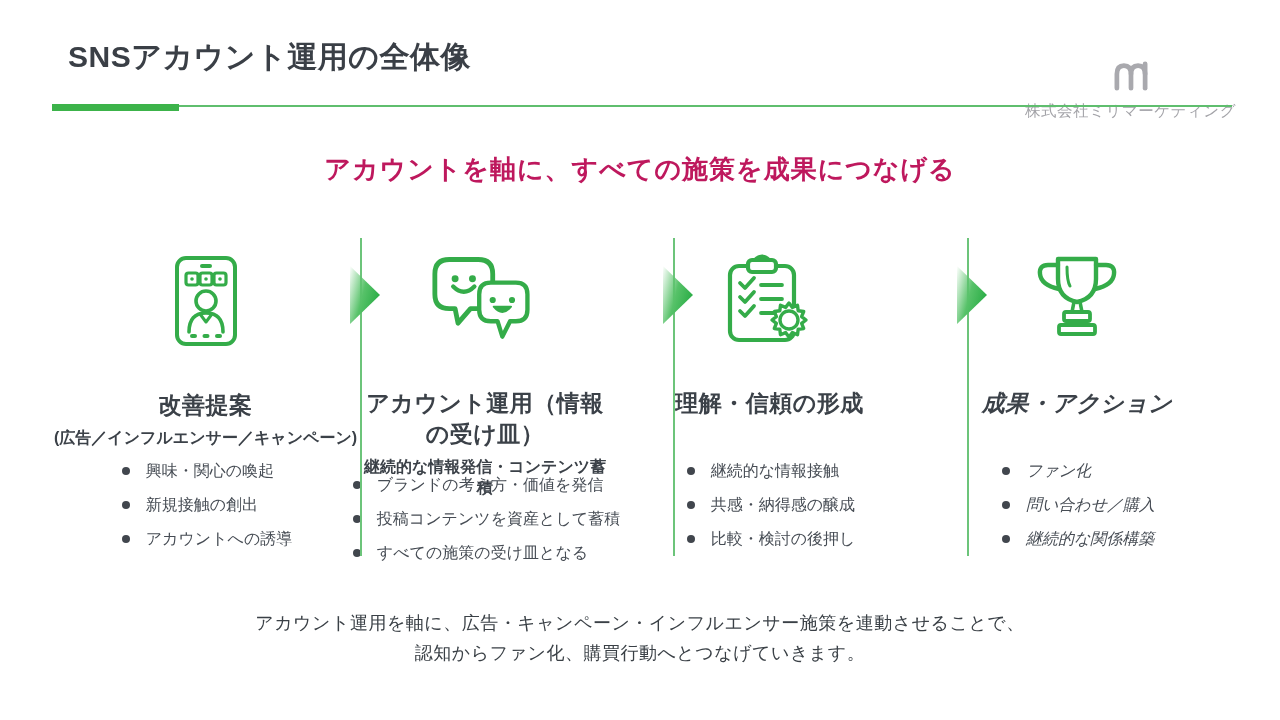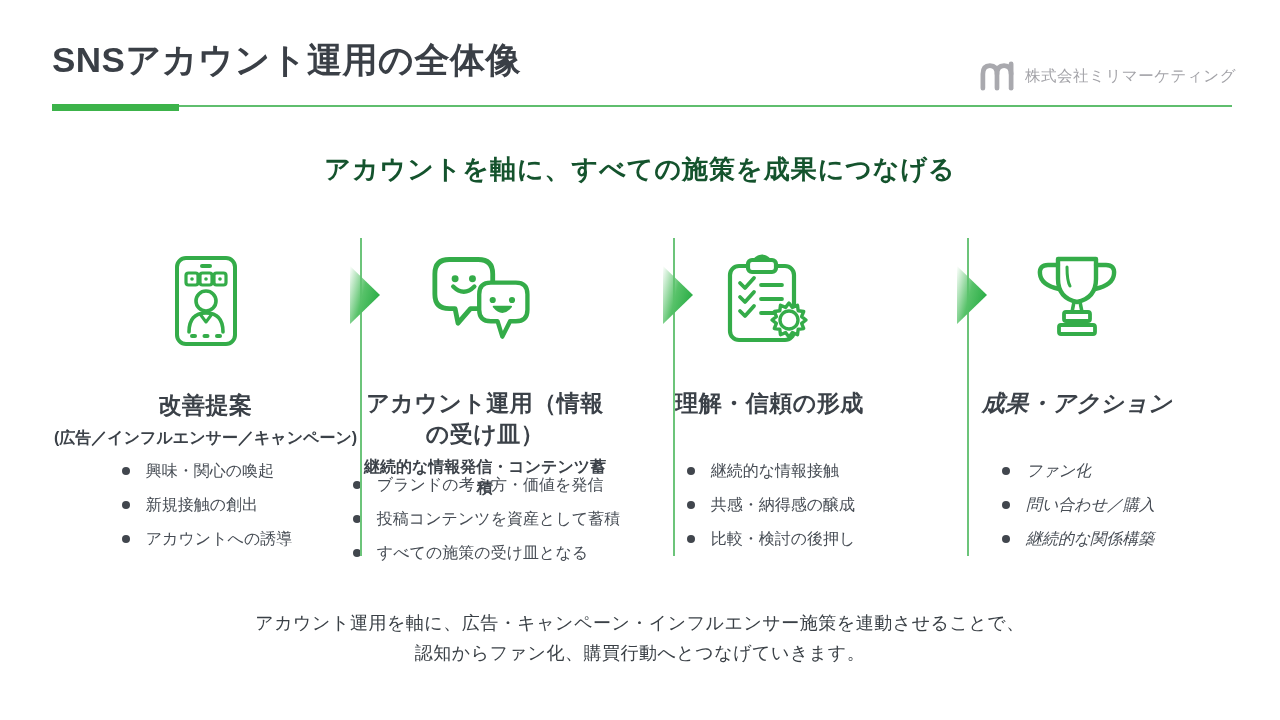--- a/index.html
+++ b/index.html
@@ -1,28 +1,28 @@
 <!DOCTYPE html>
 <html><head>
 <meta charset="utf-8">
 <style>
   html,body{margin:0;padding:0;}
   body{width:1280px;height:720px;background:#ffffff;font-family:"Liberation Sans",sans-serif;overflow:hidden;}
   .slide{position:relative;width:1280px;height:720px;background:#ffffff;}
 
   
-  .page-title{position:absolute;left:52px;top:40px;margin:0;font-size:35px;line-height:1.15;font-weight:700;color:#3a3f46;letter-spacing:0.5px;}
-  .logo{position:absolute;right:44px;top:60px;display:flex;align-items:center;gap:9px;}
+  .page-title{position:absolute;left:68px;top:40px;margin:0;font-size:30px;line-height:1.15;font-weight:700;color:#3a3f46;letter-spacing:0.5px;}
+  .logo{position:absolute;right:44px;top:60px;display:flex;align-items:center;gap:9px;flex-direction:column;}
   .logo span{font-size:15.5px;color:#a3a3a8;font-weight:500;letter-spacing:0.5px;}
   .rule{position:absolute;left:52px;top:104px;width:1180px;height:7px;}
   .rule-thin{position:absolute;left:0;top:1px;width:100%;height:2px;background:#5fbe6e;}
   .rule-thick{position:absolute;left:0;top:0;width:127px;height:7px;background:#3cb34a;}
 
   
-  .subtitle{position:absolute;left:0;top:152px;width:100%;text-align:center;font-size:26px;font-weight:700;color:#14532d;letter-spacing:1px;}
+  .subtitle{position:absolute;left:0;top:152px;width:100%;text-align:center;font-size:26px;font-weight:700;color:#be185d;letter-spacing:1px;}
 
   
   .flow{position:absolute;left:50px;top:238px;width:1212px;height:318px;display:flex;}
   .col{position:relative;display:flex;flex-direction:column;align-items:center;padding-top:16px;box-sizing:border-box;}
   .col1{width:311px;}.col2{width:248px;}.col3{width:321px;}.col4{width:294px;font-style:italic;}
   .icon-wrap{height:96px;display:flex;align-items:center;justify-content:center;}
   .stage-head{margin-top:42px;height:80px;text-align:center;box-sizing:border-box;}
   .stage-title{font-size:23px;font-weight:700;color:#3b4148;letter-spacing:0.5px;}
   .stage-sub{font-size:16px;font-weight:700;color:#3b4148;margin-top:7px;letter-spacing:0px;}
   ul.bullets{margin:0;padding:0;list-style:none;display:inline-block;text-align:left;}

